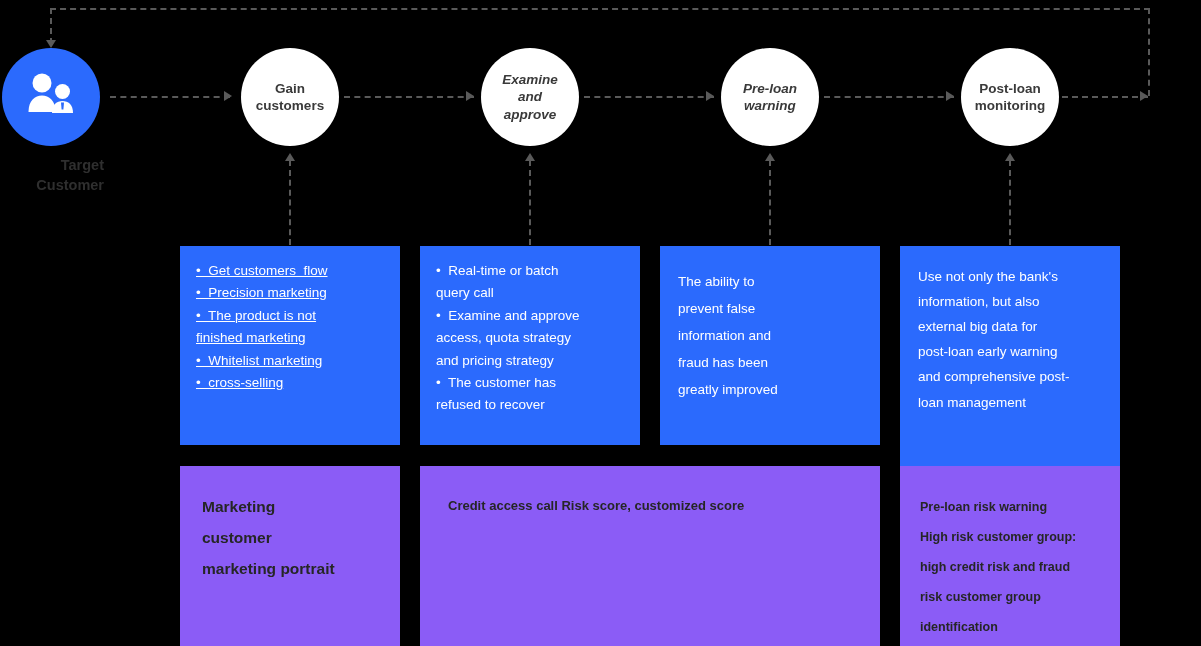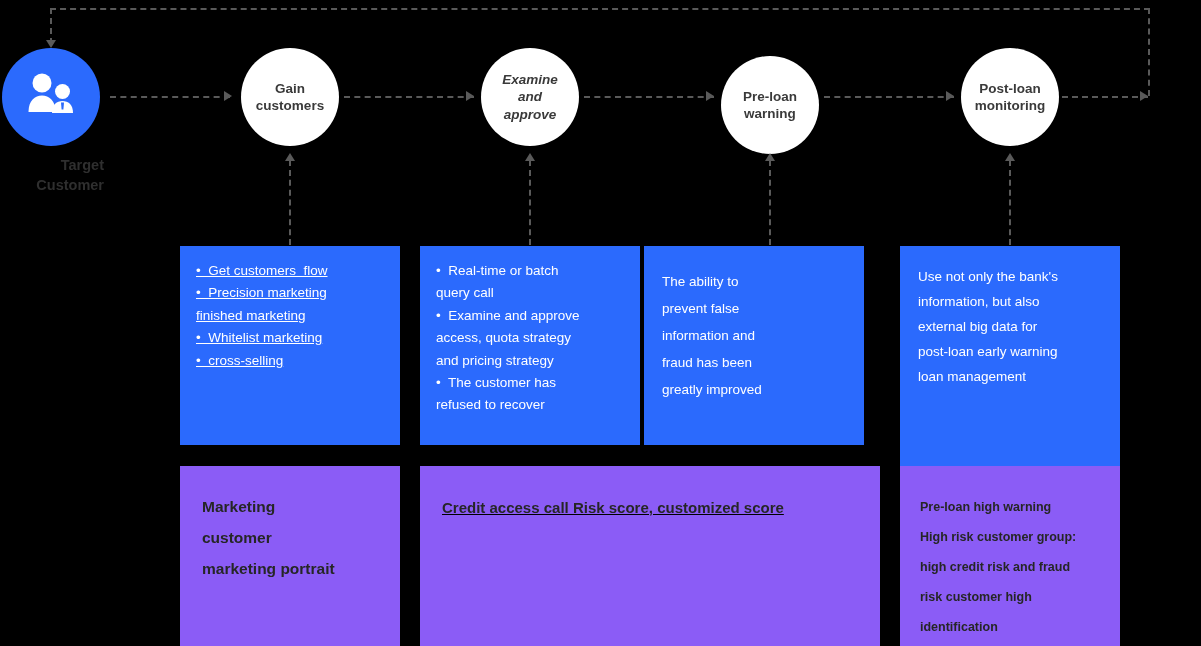--- a/index.html
+++ b/index.html
@@ -121,21 +121,21 @@
     position: absolute;
     background: #8b5cf6;
     box-sizing: border-box;
     overflow: hidden;
   }
   .white-box .wb-line {
     color: #262626;
     font-weight: bold;
   }
   .wb-1 { padding: 25px 22px; font-size: 15.5px; line-height: 2.0; }
-  .wb-2 { padding: 28px 22px; font-size: 15px; line-height: 1.9; text-decoration: underline; }
+  .wb-2 { padding: 28px 28px; font-size: 13px; line-height: 1.9; }
   .wb-3 { padding: 26px 20px; font-size: 12.5px; line-height: 2.4; }
 </style>
 </head>
 <body>
 
 <div id="canvas">
 
   <div class="h-dash" style="left:50px; top:8px; width:1100px;"></div>
 
   <div class="v-dash" style="left:1148px; top:8px; height:88px;"></div>
@@ -171,21 +171,21 @@
   <div class="arrow-right" style="left:466px; top:91px;"></div>
 
   <div class="node-circle" style="left:481px; top:48px;font-style:italic;">
     <div class="node-label">Examine
 and
 approve</div>
   </div>
   <div class="h-dash" style="left:584px; top:96px; width:130px;"></div>
   <div class="arrow-right" style="left:706px; top:91px;"></div>
 
-  <div class="node-circle" style="left:721px; top:56px;">
+  <div class="node-circle" style="left:721px; top:48px;font-style:italic;">
     <div class="node-label">Pre-loan
 warning</div>
   </div>
   <div class="h-dash" style="left:824px; top:96px; width:130px;"></div>
   <div class="arrow-right" style="left:946px; top:91px;"></div>
 
   <div class="node-circle" style="left:961px; top:48px;">
     <div class="node-label">Post-loan
 monitoring</div>
   </div>
@@ -198,62 +198,64 @@
 
   <div class="v-dash" style="left:769px; top:160px; height:85px;"></div>
   <div class="arrow-up" style="left:765px; top:153px;"></div>
 
   <div class="v-dash" style="left:1009px; top:160px; height:85px;"></div>
   <div class="arrow-up" style="left:1005px; top:153px;"></div>
 
   <div class="blue-box" style="left:180px; top:246px; width:220px; height:199px;text-decoration:underline;">
     <div class="bx-line">•  Get customers  flow</div>
     <div class="bx-line">•  Precision marketing</div>
+    <div class="bx-line">•  The product is not</div>
     <div class="bx-line">finished marketing</div>
     <div class="bx-line">•  Whitelist marketing</div>
     <div class="bx-line">•  cross-selling</div>
   </div>
 
   <div class="blue-box" style="left:420px; top:246px; width:220px; height:199px;">
     <div class="bx-line">•  Real-time or batch</div>
     <div class="bx-line">query call</div>
     <div class="bx-line">•  Examine and approve</div>
     <div class="bx-line">access, quota strategy</div>
     <div class="bx-line">and pricing strategy</div>
     <div class="bx-line">•  The customer has</div>
     <div class="bx-line">refused to recover</div>
   </div>
 
-  <div class="blue-box para" style="left:644px; top:246px; width:220px; height:199px;">
+  <div class="blue-box para" style="left:660px; top:246px; width:220px; height:199px;">
     <div class="bx-line">The ability to</div>
     <div class="bx-line">prevent false</div>
     <div class="bx-line">information and</div>
     <div class="bx-line">fraud has been</div>
     <div class="bx-line">greatly improved</div>
   </div>
 
   <div class="blue-box para" style="left:900px; top:246px; width:220px; height:247px; padding-top:18px; line-height:1.86;">
     <div class="bx-line">Use not only the bank's</div>
     <div class="bx-line">information, but also</div>
     <div class="bx-line">external big data for</div>
     <div class="bx-line">post-loan early warning</div>
+    <div class="bx-line">and comprehensive post-</div>
     <div class="bx-line">loan management</div>
   </div>
 
   <div class="white-box wb-1" style="left:180px; top:466px; width:220px; height:180px;">
     <div class="wb-line">Marketing</div>
     <div class="wb-line">customer</div>
     <div class="wb-line">marketing portrait</div>
   </div>
 
   <div class="white-box wb-2" style="left:420px; top:466px; width:460px; height:180px;">
     <div class="wb-line">Credit access call Risk score, customized score</div>
   </div>
 
   <div class="white-box wb-3" style="left:900px; top:466px; width:220px; height:180px;">
-    <div class="wb-line">Pre-loan high warning</div>
+    <div class="wb-line">Pre-loan risk warning</div>
     <div class="wb-line">High risk customer group:</div>
     <div class="wb-line">high credit risk and fraud</div>
-    <div class="wb-line">risk customer high</div>
+    <div class="wb-line">risk customer group</div>
     <div class="wb-line">identification</div>
   </div>
 
 </div>
 
 </body></html>

